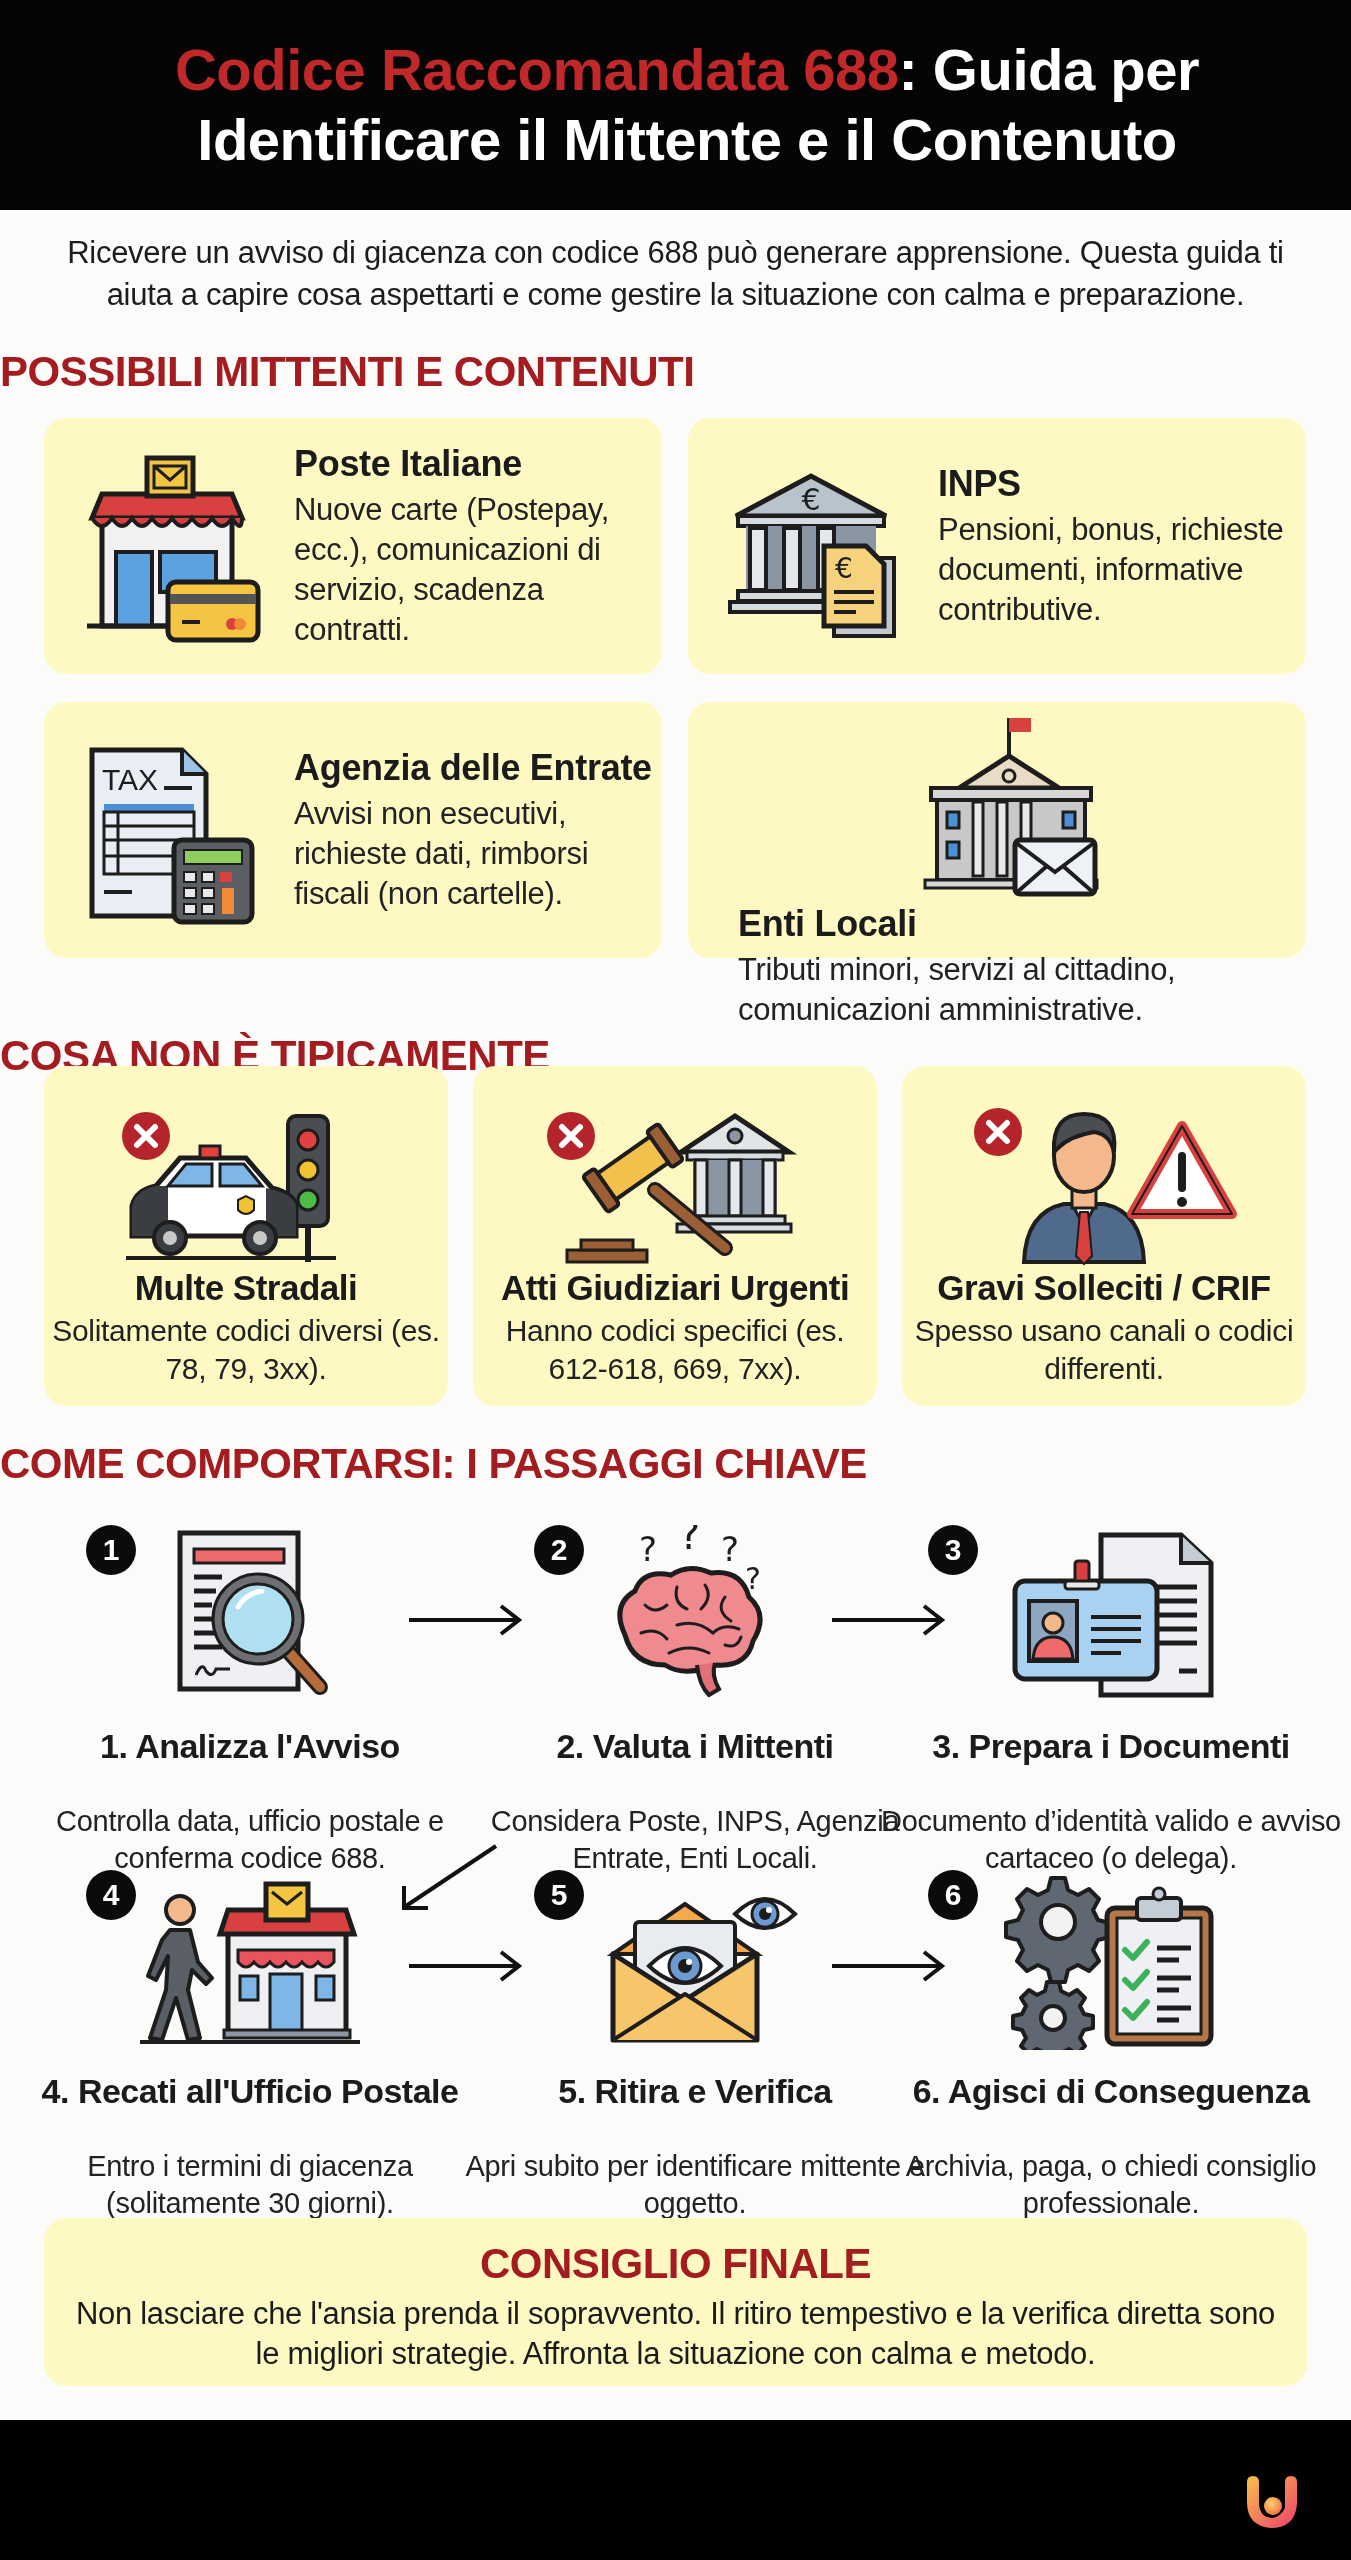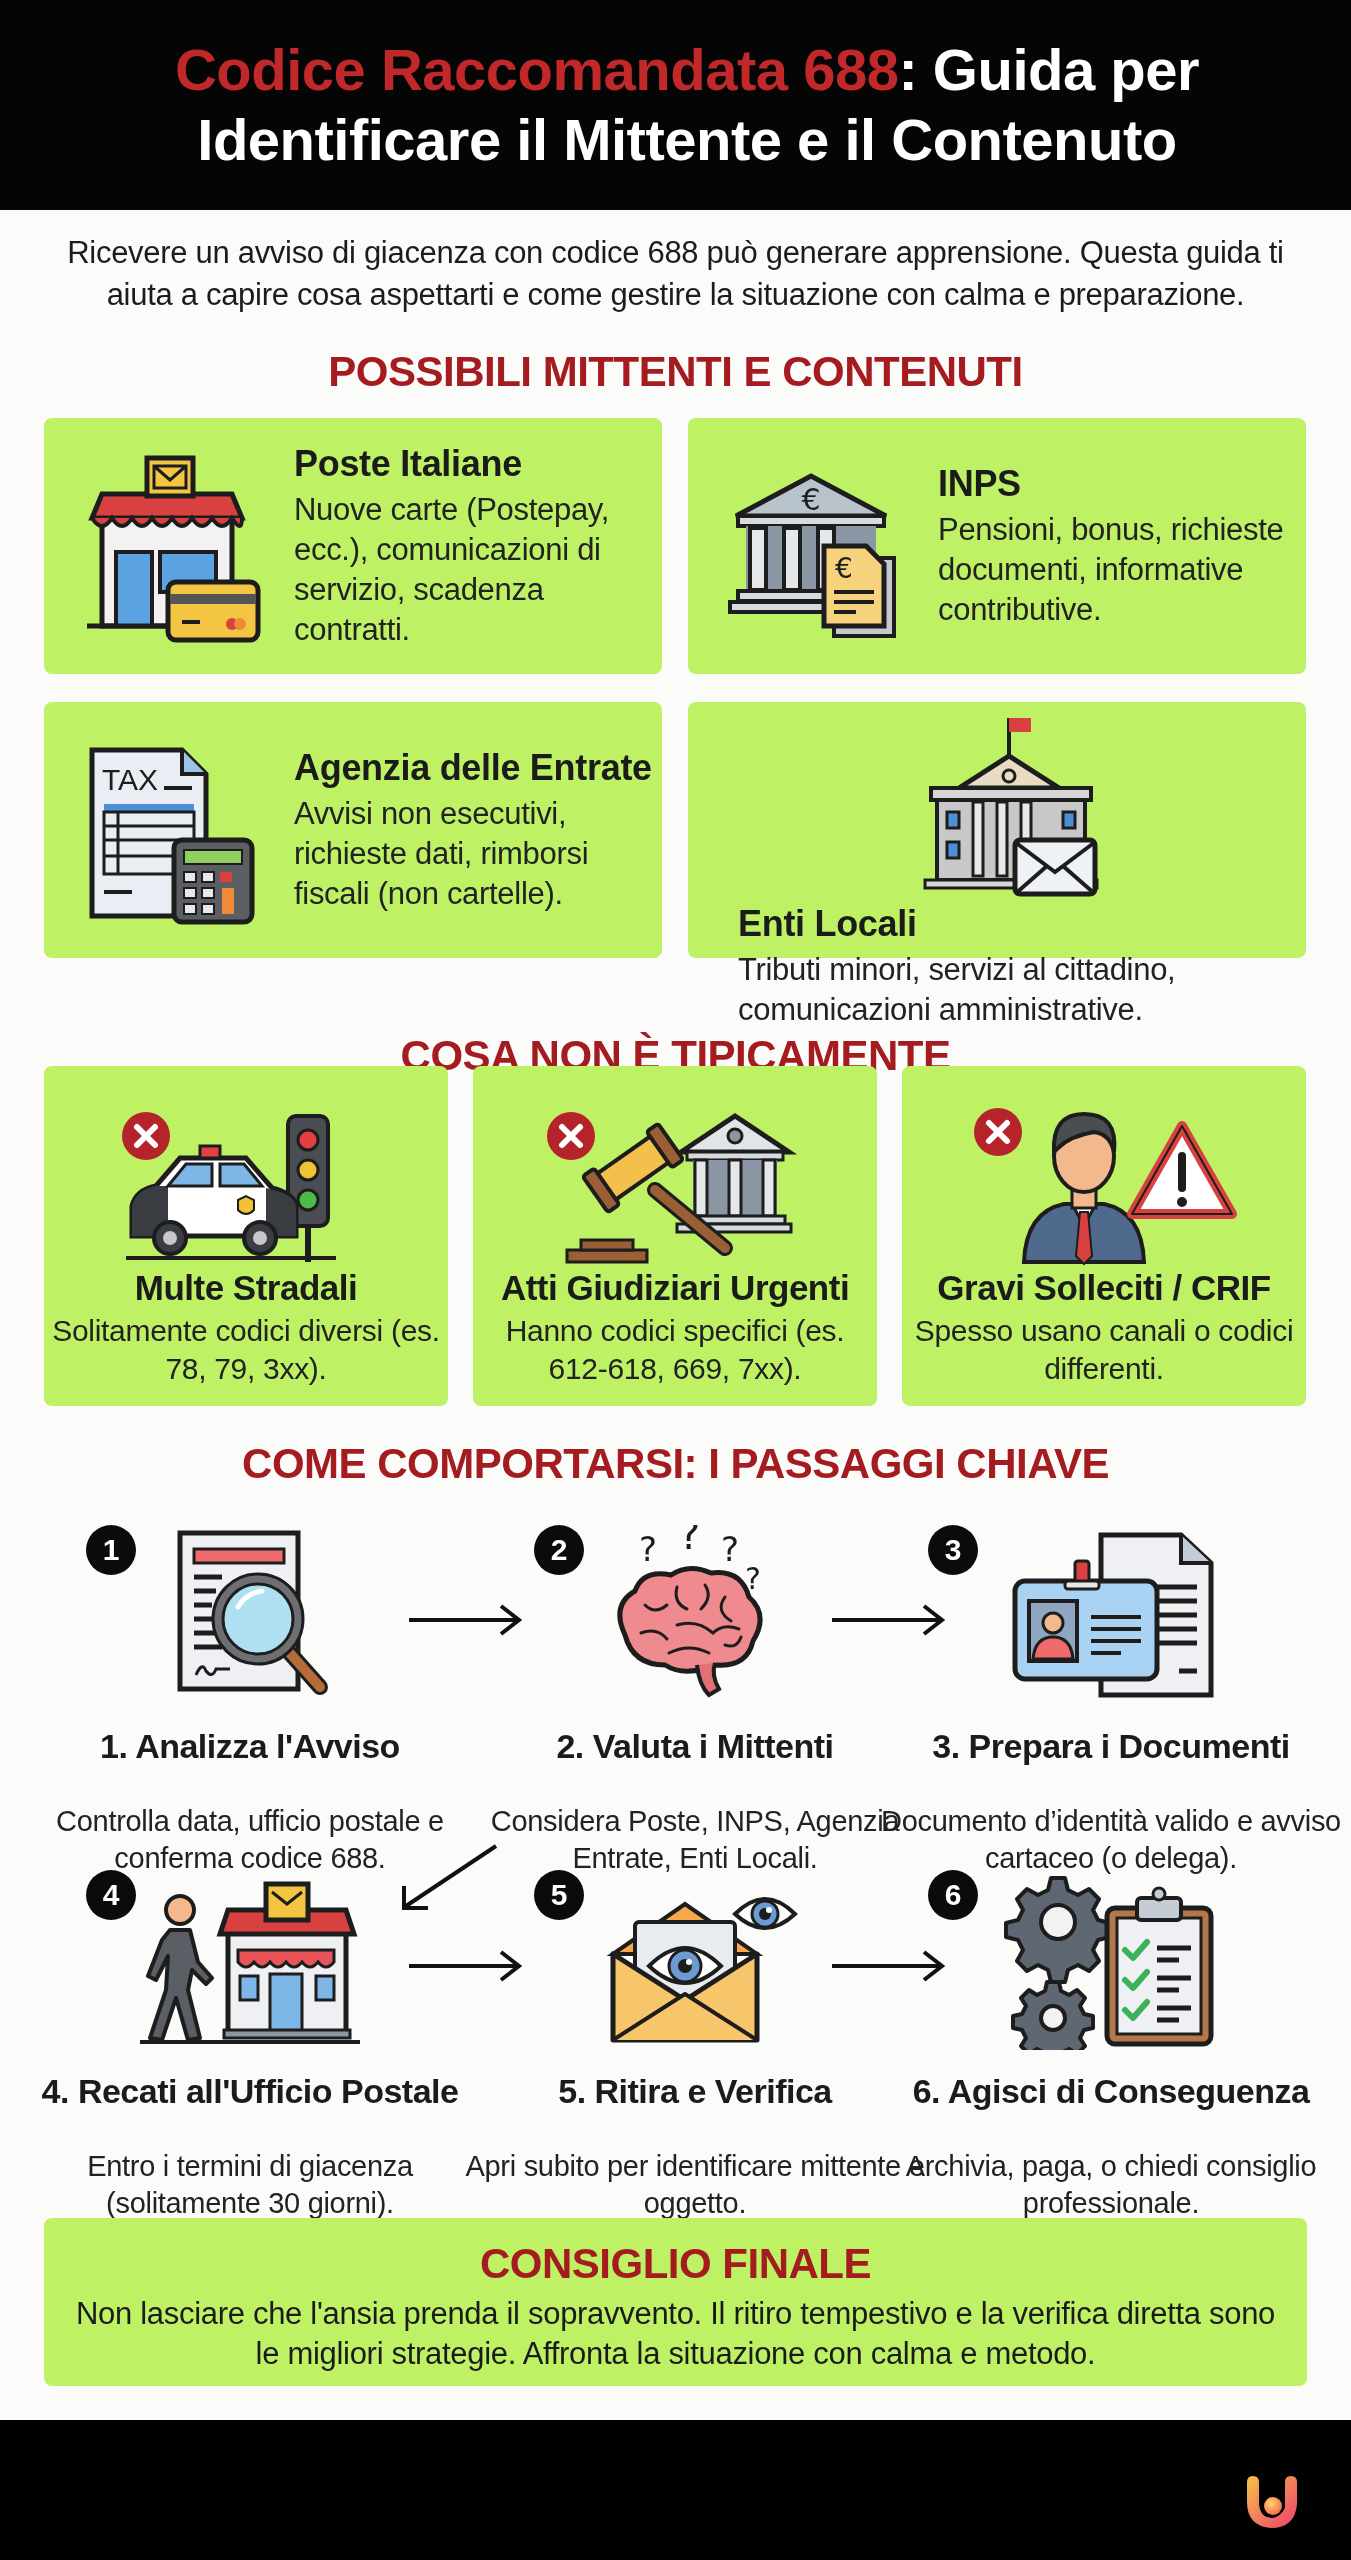--- a/index.html
+++ b/index.html
@@ -9,24 +9,24 @@
 
   
   .header { position: absolute; left: 0; top: 0; width: 1351px; height: 210px; background: #050505;
             display: flex; flex-direction: column; align-items: center; justify-content: center; }
   .header-line { font-weight: 700; font-size: 58px; line-height: 70px; color: #ffffff; letter-spacing: -0.5px; text-align: center; white-space: nowrap; margin-left: 23px; }
   .header-accent { color: #c0282a; }
 
   .intro { position: absolute; left: 40px; top: 232px; width: 1271px; text-align: center;
            font-size: 31px; line-height: 42px; color: #1c1c1c; letter-spacing: -0.3px; }
 
-  .section-title { position: absolute; left: 0; width: 1351px; text-align: center; font-weight: 700;
+  .section-title { position: absolute; left: 0; width: 1351px; text-align: left; font-weight: 700;
                    font-size: 42px; color: #a51c20; letter-spacing: -0.5px; }
 
-  .card { position: absolute; background: #bef264; border-radius: 8px; }
+  .card { position: absolute; background: #fef9c3; border-radius: 22px; }
   .sender-card { width: 618px; height: 256px; display: flex; align-items: center; padding-left: 28px; }
   .sender-card .icon-wrap { width: 200px; height: 200px; flex: 0 0 200px; display: flex; align-items: center; justify-content: center; }
   .sender-card .txt { margin-left: 22px; }
   .sender-card .ttl { font-weight: 700; font-size: 36px; line-height: 44px; color: #1b1b1b; margin-bottom: 4px; letter-spacing: -0.3px; }
   .sender-card .desc { font-size: 31px; line-height: 40px; color: #222; letter-spacing: -0.3px; }
 
   .not-card { width: 404px; height: 340px; top: 1066px; text-align: center; }
   .not-card .icon-wrap { position: absolute; left: 50%; top: 20px; transform: translateX(-50%); width: 300px; height: 180px; }
   .not-card .ttl { position: absolute; left: 0; right: 0; top: 200px; font-weight: 700; font-size: 35px; line-height: 44px; letter-spacing: -0.5px; }
   .not-card .desc { position: absolute; left: 0; right: 0; top: 246px; font-size: 30px; line-height: 38px; color: #222; letter-spacing: -0.3px; }

